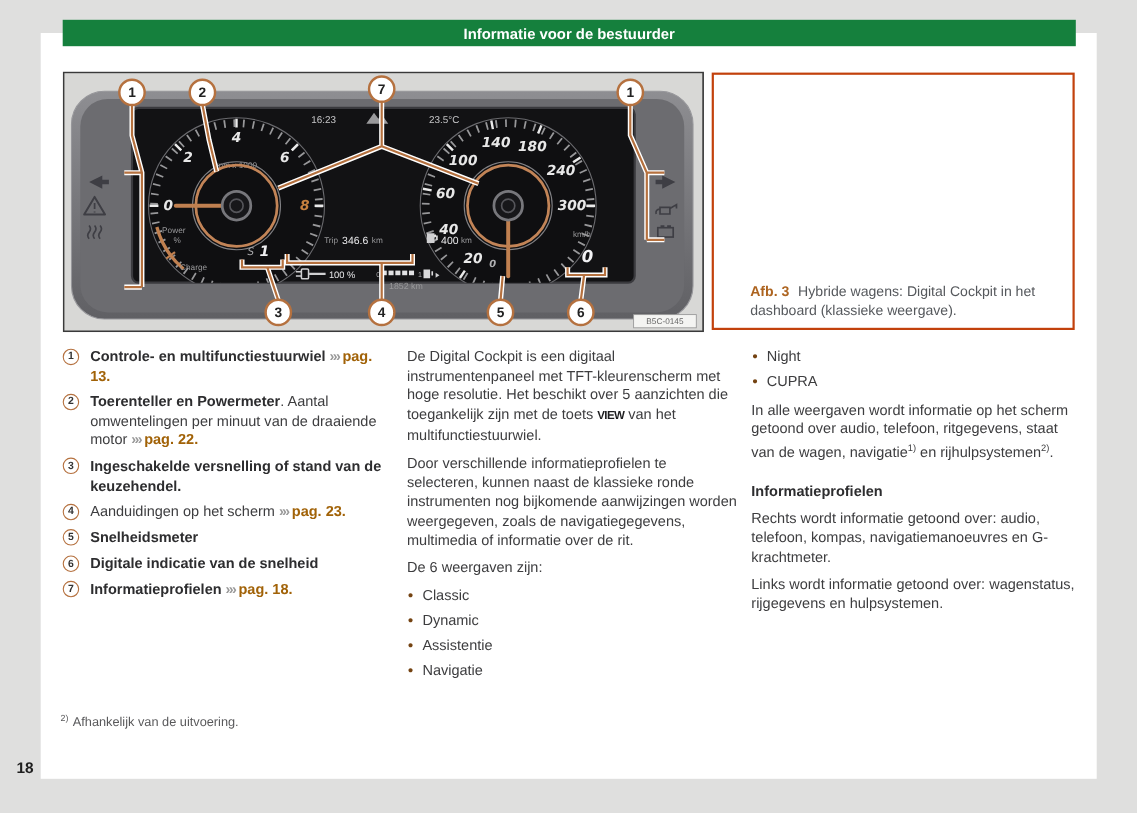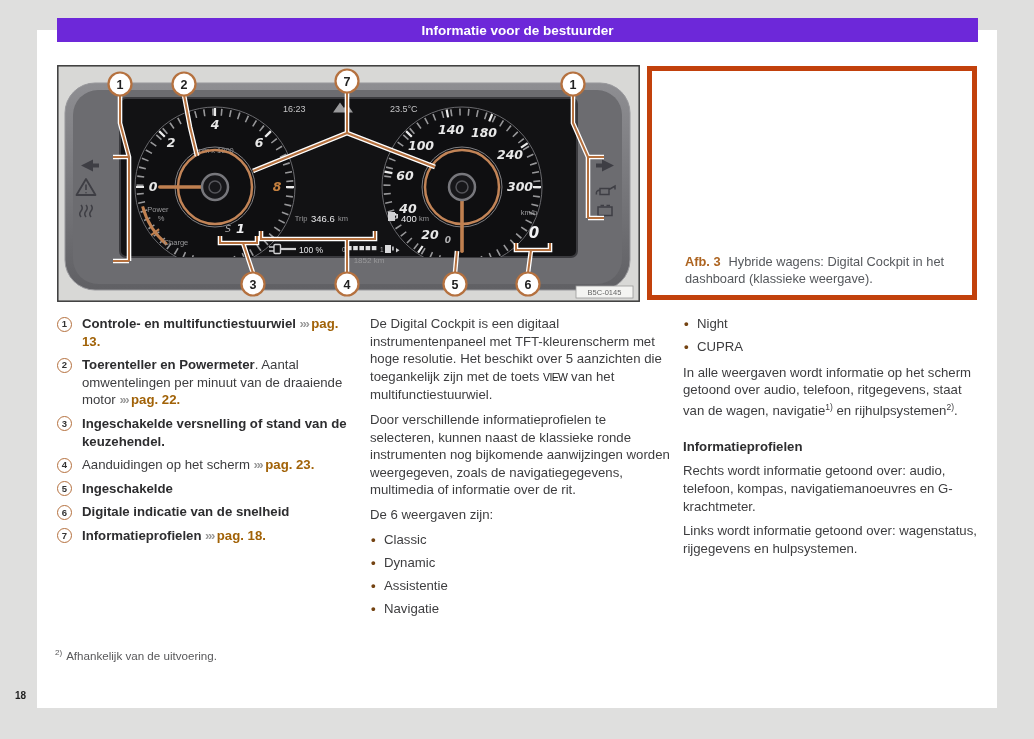--- a/index.html
+++ b/index.html
@@ -1,51 +1,51 @@
 <!DOCTYPE html>
 <html><head>
 <meta charset="utf-8">
 <style>
   html,body{margin:0;padding:0;background:#dedede;}
   .viewport{position:relative;width:1034px;height:739px;background:#dfdfde;overflow:hidden;
             font-family:"Liberation Sans",sans-serif;}
   .page{position:absolute;left:37px;top:30px;width:960px;height:678px;background:#ffffff;}
-  .header-bar{position:absolute;left:20px;top:-12px;width:921px;height:24px;background:#6d28d9;
+  .header-bar{position:absolute;left:20px;top:-12px;width:921px;height:24px;background:#15803d;
               color:#fff;font-weight:bold;font-size:13.5px;display:flex;align-items:center;justify-content:center;}
   .figure-image{position:absolute;left:20px;top:35px;width:583px;height:237px;}
   .caption-panel{position:absolute;left:610px;top:36px;width:330px;height:234px;
-                 border:5px solid #c2410c;box-sizing:border-box;background:#fff;}
+                 border:2px solid #c2410c;box-sizing:border-box;background:#fff;}
   .caption{position:absolute;left:33px;right:12px;bottom:8px;font-size:12.8px;line-height:17px;color:#55585c;}
   .caption .cap-label{color:#ad6420;font-weight:bold;margin-right:8px;}
 
   .col{position:absolute;top:285px;font-size:13.2px;line-height:17.6px;color:#3d3d3f;}
   .col1{left:20px;width:296px;}
   .col2{left:333px;width:300px;}
   .col3{left:646px;width:296px;}
 
   .legend-item{position:relative;padding-left:25px;margin-bottom:6px;}
   .legend-num{position:absolute;left:0;top:1.5px;width:15px;height:15px;border:1.4px solid #b5713f;
               border-radius:50%;font-size:9.5px;font-weight:bold;color:#333;display:flex;
               align-items:center;justify-content:center;box-sizing:border-box;background:#fff;}
   .lbl{font-weight:bold;color:#2d2d2f;}
   .ref-ar{color:#999;font-weight:bold;letter-spacing:-1.5px;margin-right:3px;}
   .ref{font-weight:bold;color:#a16207;}
 
   .para{margin:0 0 7px 0;}
   .bullets{list-style:none;margin:2px 0 8px 0;padding:0;}
   .bullets li{position:relative;padding-left:14px;margin-bottom:5.5px;}
   .bullets li::before{content:"\2022";position:absolute;left:1px;color:#744312;font-weight:bold;}
-  .view-chip{font-weight:normal;font-size:10.5px;letter-spacing:-0.6px;color:#1d1d1f;}
+  .view-chip{font-weight:bold;font-size:10.5px;letter-spacing:-0.6px;color:#1d1d1f;}
   .h-bold{font-size:13.2px;font-weight:bold;color:#2d2d2f;margin:18px 0 7px 0;}
   sup{font-size:8.5px;}
   .pill-ic{vertical-align:-1px;}
 
   .footnotes{position:absolute;left:18px;top:614px;font-size:11.6px;color:#58585a;line-height:18px;}
   .footnotes sup{font-size:8px;margin-right:4px;}
-  .page-num{position:absolute;left:15px;top:690px;font-weight:bold;font-size:10px;color:#1e1e1e;}
+  .page-num{position:absolute;left:15px;top:690px;font-weight:bold;font-size:14px;color:#1e1e1e;}
 
   
   .gnum{font-family:"DejaVu Sans",sans-serif;font-style:italic;font-weight:bold;font-size:12.5px;
         fill:#e8e8e8;text-anchor:middle;}
   .gnum8{fill:#c5803f;}
   .gnum0{font-size:9px;fill:#b0b0b2;}
   .gsm{font-family:"Liberation Sans",sans-serif;font-size:7.5px;fill:#98989a;text-anchor:middle;}
   .ginfo{font-family:"Liberation Sans",sans-serif;font-size:9px;fill:#c4c4c6;}
   .gval{font-family:"Liberation Sans",sans-serif;font-size:9.5px;fill:#e9e9eb;}
   .gtiny{font-family:"Liberation Sans",sans-serif;font-size:6.5px;fill:#a8a8aa;}
@@ -271,21 +271,21 @@
       <div class="legend-item">
         <span class="legend-num">3</span>
         <span class="lbl">Ingeschakelde versnelling of stand van de keuzehendel.</span>
       </div>
       <div class="legend-item">
         <span class="legend-num">4</span>
         <span>Aanduidingen op het scherm </span><span class="ref-ar">›››</span><span class="ref">pag. 23.</span>
       </div>
       <div class="legend-item">
         <span class="legend-num">5</span>
-        <span class="lbl">Ingeschakelde</span>
+        <span class="lbl">Snelheidsmeter</span>
       </div>
       <div class="legend-item">
         <span class="legend-num">6</span>
         <span class="lbl">Digitale indicatie van de snelheid</span>
       </div>
       <div class="legend-item">
         <span class="legend-num">7</span>
         <span class="lbl">Informatieprofielen </span><span class="ref-ar">›››</span><span class="ref">pag. 18.</span>
       </div>
     </div>

